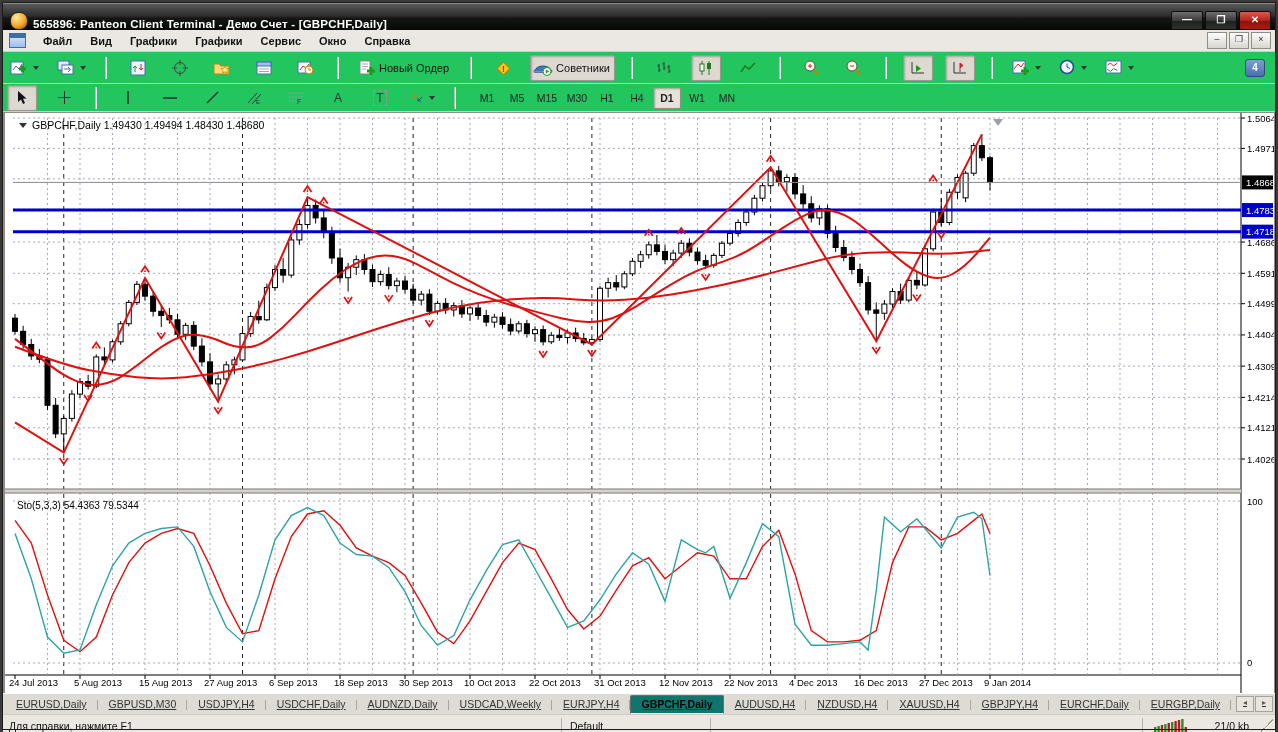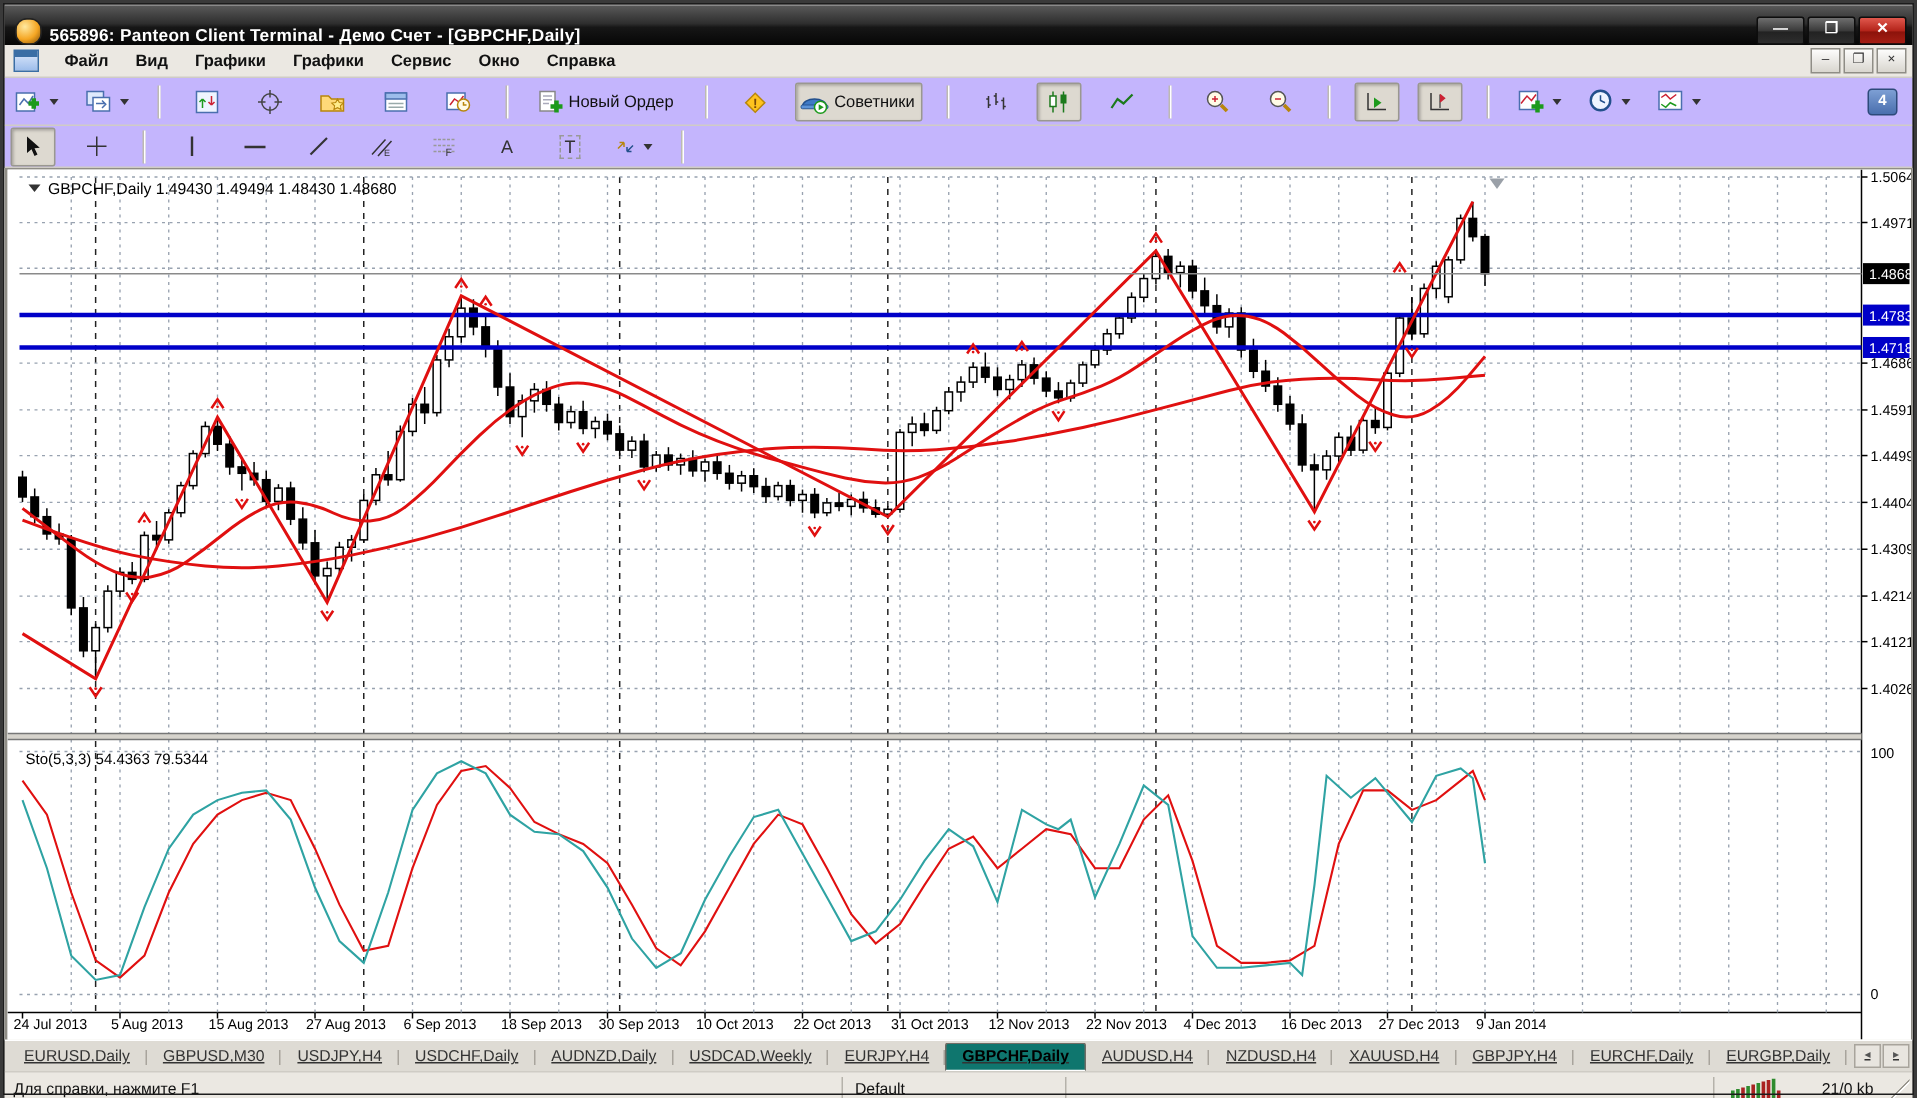--- a/index.html
+++ b/index.html
@@ -13,21 +13,21 @@
   .wbtn{width:30px;height:17px;border-radius:2px;border:1px solid #0d0d0d;background:linear-gradient(#6e6e6e,#3a3a3a 50%,#222 55%,#2e2e2e);color:#fff;font-size:10px;line-height:15px;text-align:center;font-weight:bold;}
   .wbtn.close{background:linear-gradient(#e0584d,#b4241a 50%,#8c130b 55%,#a61e14);}
   
   .menubar{height:21px;background:#ebe8e2;border-bottom:1px solid #cfccc5;display:flex;align-items:center;padding:0 4px;font-size:11px;color:#111;}
   .mdi-ico{width:15px;height:13px;border:1px solid #3a6ea5;background:linear-gradient(#dfeafc,#9dbdeb);margin:0 8px 0 2px;position:relative;}
   .mdi-ico:before{content:"";position:absolute;left:0;top:0;right:0;height:4px;background:#3a6ea5;}
   .menu-item{padding:2px 9px;cursor:default;}
   .menubar .spacer{flex:1;}
   .mdibtn{width:18px;height:15px;border:1px solid #8f8d86;background:linear-gradient(#fdfdfc,#d9d6cf);margin-left:2px;font-size:9px;line-height:13px;text-align:center;color:#333;}
   
-  .toolbar{background:#c4b5fd;display:flex;align-items:center;border-bottom:1px solid #cfccc5;gap:12px;}
+  .toolbar{background:#22c55e;display:flex;align-items:center;border-bottom:1px solid #cfccc5;gap:12px;}
   .tb1{height:31px;padding:0 4px;}
   .tb2{height:27px;padding:0 4px;}
   .tsep{width:1px;height:22px;background:#bdbab2;border-right:1px solid #fff;margin:0 4px;}
   .tbtn{height:24px;min-width:24px;display:flex;align-items:center;justify-content:center;gap:3px;border:1px solid transparent;border-radius:2px;padding:0 2px;font-size:11px;color:#111;}
   .tbtn.checked{background:#ddd9d0;border-color:#9a9890;box-shadow:inset 1px 1px 2px rgba(0,0,0,.25);}
   .tbtn .lbl{padding-right:2px;white-space:nowrap;}
   .drop{width:0;height:0;border-left:3px solid transparent;border-right:3px solid transparent;border-top:4px solid #333;margin-left:2px;}
   .tfbtn{height:20px;min-width:26px;border:1px solid transparent;border-radius:2px;font-size:10.5px;color:#222;display:flex;align-items:center;justify-content:center;margin:0 1px;}
   .tfbtn.checked{background:#e6e2da;border-color:#8f8d86;box-shadow:inset 1px 1px 2px rgba(0,0,0,.3);font-weight:bold;}
   .badge4{margin-left:auto;margin-right:6px;width:18px;height:16px;background:linear-gradient(#7d9fd4,#4a6fae);border:1px solid #2d4a7a;border-radius:3px;color:#fff;font-size:10px;font-weight:bold;text-align:center;line-height:15px;position:relative;}
@@ -279,20 +279,31 @@
         <span style="font-size:12px;color:#333;border:1px dashed #999;padding:0 2px;">T</span>
       </div>
     <div class="tbtn">
       <svg width="14" height="14">
           <path d="M2 8 l4 -4 M6 4 l0 3 M6 4 l-3 0" stroke="#b8860b" fill="none"></path>
           <path d="M12 6 l-4 4 M8 10 l3 0 M8 10 l0 -3" stroke="#23508c" fill="none"></path>
         </svg>
       <span class="drop"></span>
     </div>
     <div class="tsep"></div>
+    <div style="display:flex;">
+        <div class="tfbtn">M1</div>
+        <div class="tfbtn">M5</div>
+        <div class="tfbtn">M15</div>
+        <div class="tfbtn">M30</div>
+        <div class="tfbtn">H1</div>
+        <div class="tfbtn">H4</div>
+        <div class="tfbtn checked">D1</div>
+        <div class="tfbtn">W1</div>
+        <div class="tfbtn">MN</div>
+      </div>
   </div>
 
   <div class="chartwrap">
     <svg id="chart" width="1269" height="580">
         <rect x="0" y="0" width="1269" height="580" fill="#fff"></rect>
         <line x1="1236" y1="0" x2="1236" y2="580" stroke="#000" stroke-width="1"></line>
         <line x1="0" y1="562" x2="1236" y2="562" stroke="#000"></line>
         <line x1="42.5" y1="5" x2="42.5" y2="562" stroke="#98a2b0" stroke-width="0.9" stroke-dasharray="2,3"></line>
         <line x1="75" y1="5" x2="75" y2="562" stroke="#98a2b0" stroke-width="0.9" stroke-dasharray="2,3"></line>
         <line x1="107.5" y1="5" x2="107.5" y2="562" stroke="#98a2b0" stroke-width="0.9" stroke-dasharray="2,3"></line>

